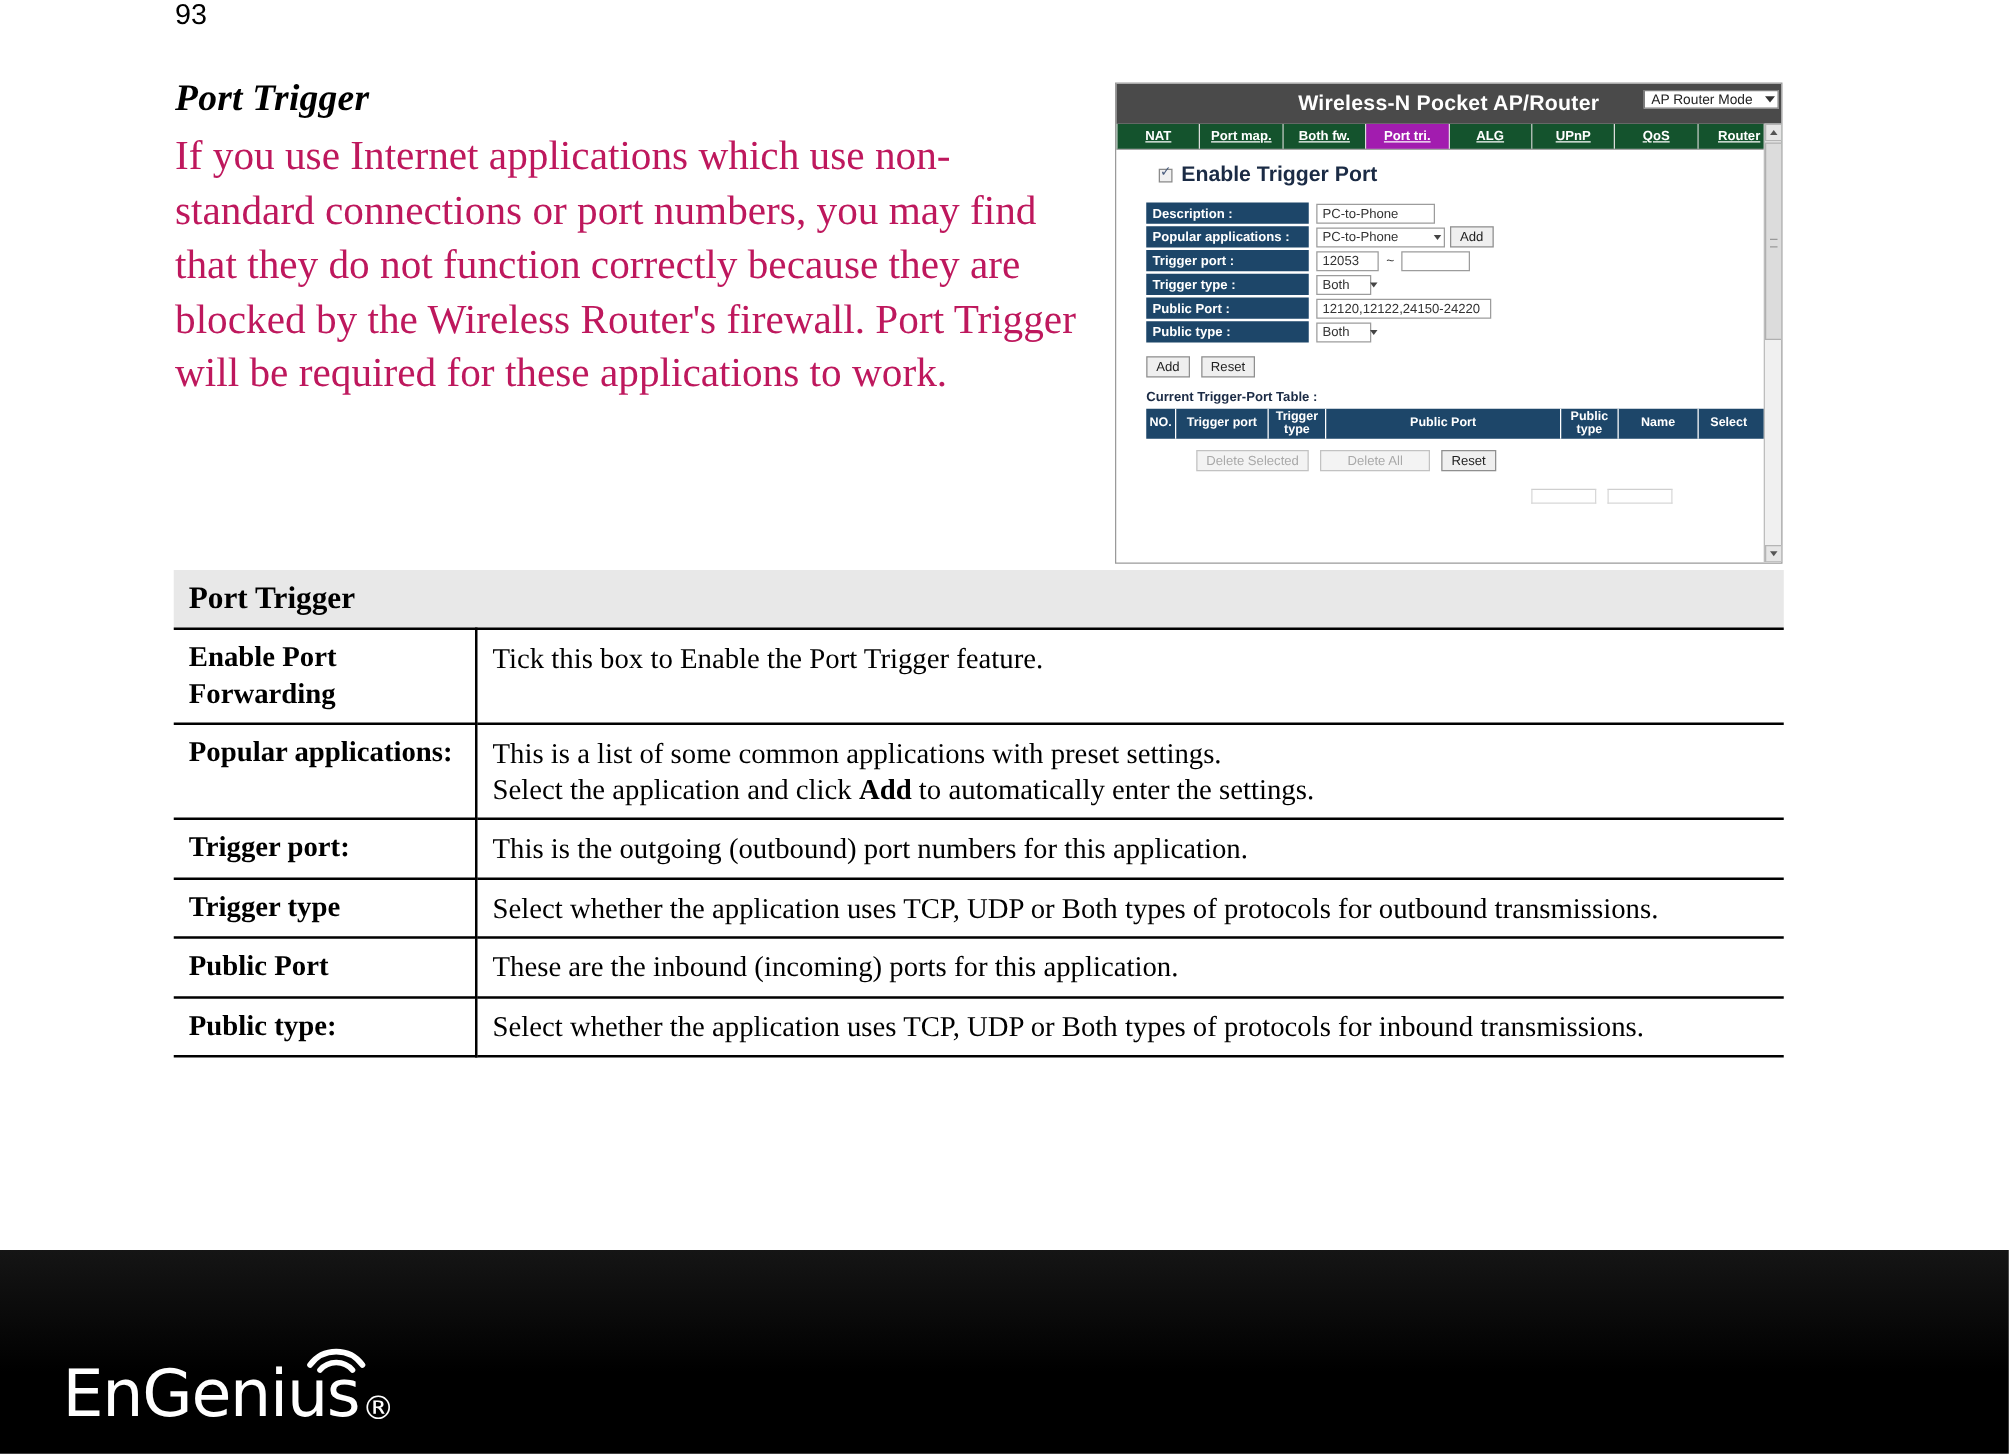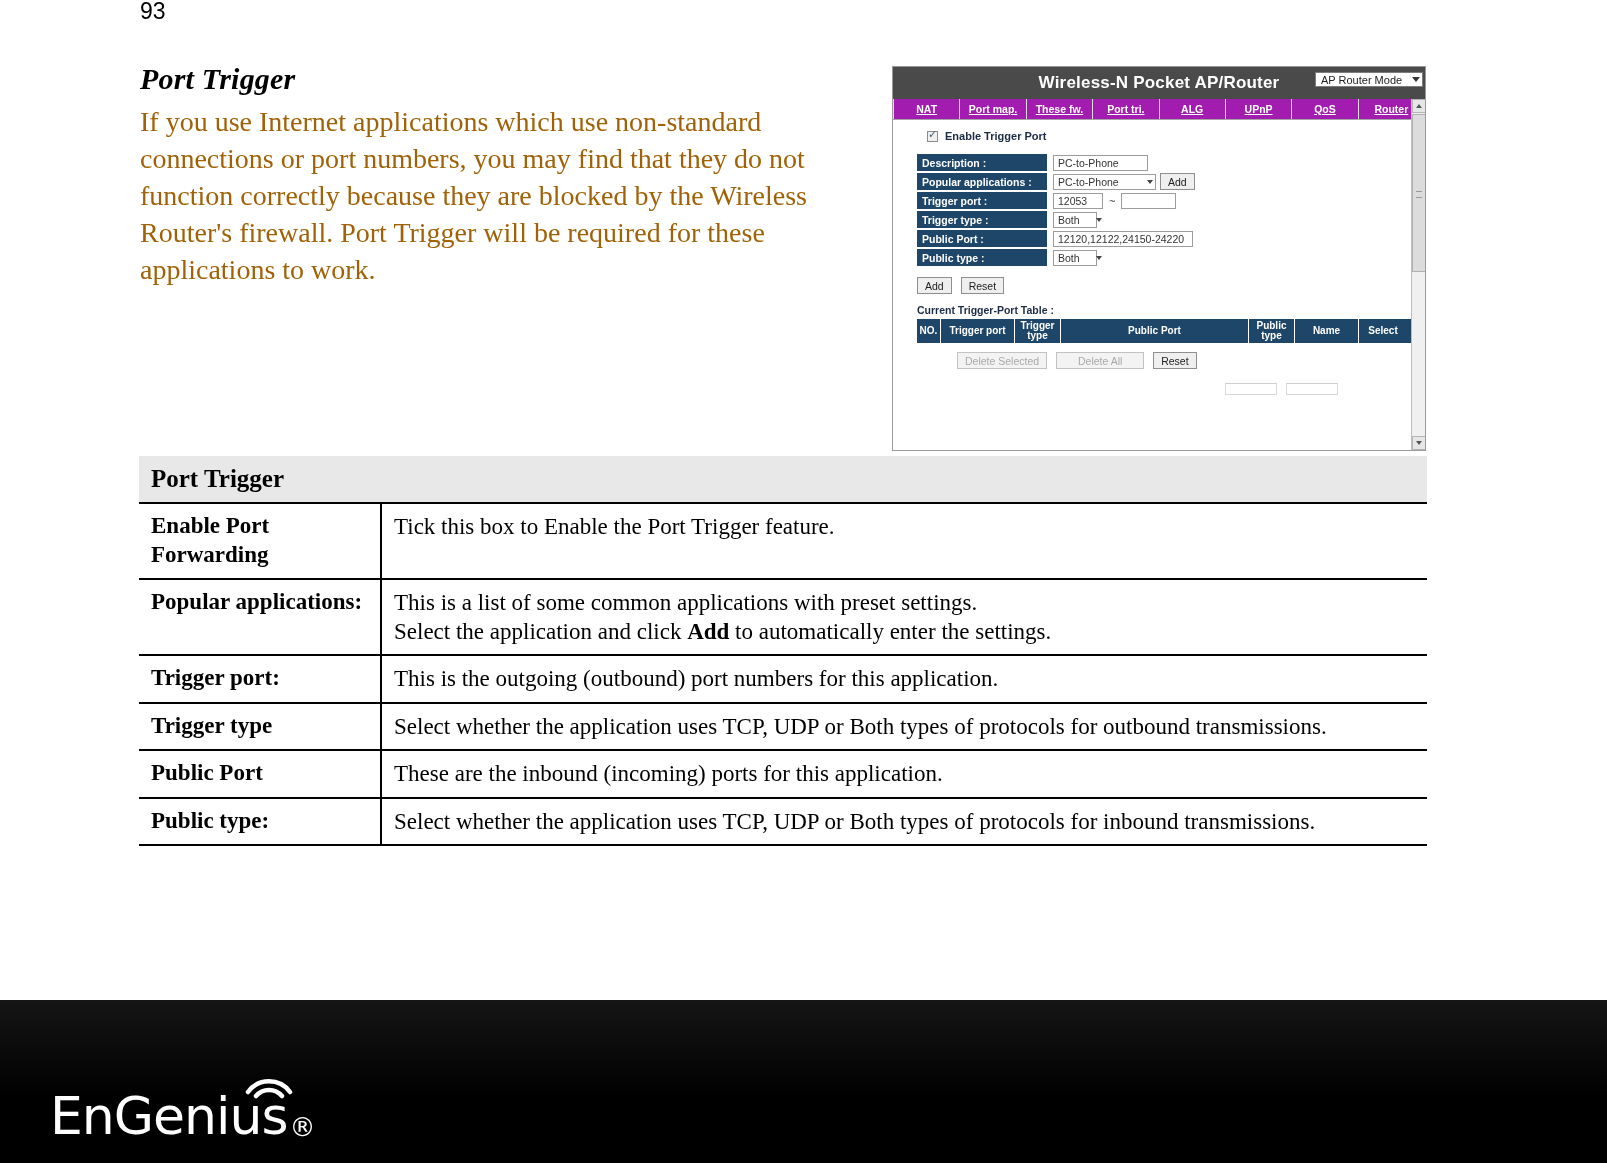--- a/index.html
+++ b/index.html
@@ -20,21 +20,21 @@
   }
 
   
   .doc-col { position:absolute; left:140px; top:62px; width:730px; }
   .doc-title {
     font-family:"Liberation Serif", serif;
     font-style:italic; font-weight:bold;
     font-size:30px; color:#000; margin:0 0 8px 0; letter-spacing:.2px;
   }
   .doc-para {
-    font-size:28px; line-height:1.32; color:#a16207; margin:0;
+    font-size:33px; line-height:1.32; color:#be185d; margin:0;
     text-align:left;
   }
 
   
   .router-shot {
     position:absolute; left:892px; top:66px;
     width:534px; height:385px;
     background:#ffffff;
     border:1px solid #9a9a9a;
     overflow:hidden;
@@ -67,21 +67,21 @@
   .rs-tabs {
     height:21px; background:#bdbdbd;
     display:flex; align-items:stretch;
     border-bottom:1px solid #a5a5a5;
   }
   .rs-tab {
     flex:1; display:flex; align-items:center; justify-content:center;
     font-size:10.5px; font-weight:bold; color:#ffffff;
     text-decoration:underline;
     border-right:1px solid #dcdcdc;
-    background:#a21caf;
+    background:#14532d;
     white-space:nowrap;
   }
   .rs-tab:first-child { border-left:1px solid #dcdcdc; }
   .rs-tab.active { background:#a21caf; }
 
   
   .rs-body { position:relative; padding:10px 12px 0 12px; height:calc(100% - 53px); }
   .rs-intro {
     font-size:10px; color:#3a3a3a; line-height:1.35;
     margin:3px 0 13px 12px; width:460px;
@@ -91,21 +91,21 @@
     margin:0 0 12px 22px;
   }
   .rs-checkbox {
     width:11px;height:11px;background:#f0f0f0;border:1px solid #8b8b8b;
     position:relative; flex:none;
   }
   .rs-checkbox::after {
     content:"✓"; position:absolute; left:0px; top:-3px;
     font-size:11px; color:#4a5d7e; line-height:11px;
   }
-  .rs-enable-label { font-size:11px; font-weight:bold; color:#1b2b45; }
+  .rs-enable-label { font-size:17px; font-weight:bold; color:#1b2b45; }
 
   
   .rs-form { margin-left:12px; }
   .rs-form-row { display:flex; align-items:center; margin-bottom:2px; }
   .rs-flabel {
     width:130px; height:17px; background:#1d4669;
     color:#ffffff; font-size:10.5px; font-weight:bold;
     display:flex; align-items:center; padding-left:5px;
     flex:none;
   }
@@ -263,21 +263,21 @@
     <div class="rs-header-title">Wireless-N Pocket AP/Router</div>
     <div class="rs-mode-select">
       <span class="lbl">AP Router Mode</span>
       <span class="arw"></span>
     </div>
   </div>
 
   <div class="rs-tabs">
     <div class="rs-tab">NAT</div>
     <div class="rs-tab">Port map.</div>
-    <div class="rs-tab">These fw.</div>
+    <div class="rs-tab">Both fw.</div>
     <div class="rs-tab active">Port tri.</div>
     <div class="rs-tab">ALG</div>
     <div class="rs-tab">UPnP</div>
     <div class="rs-tab">QoS</div>
     <div class="rs-tab">Router</div>
   </div>
 
   <div class="rs-body">
 
 

